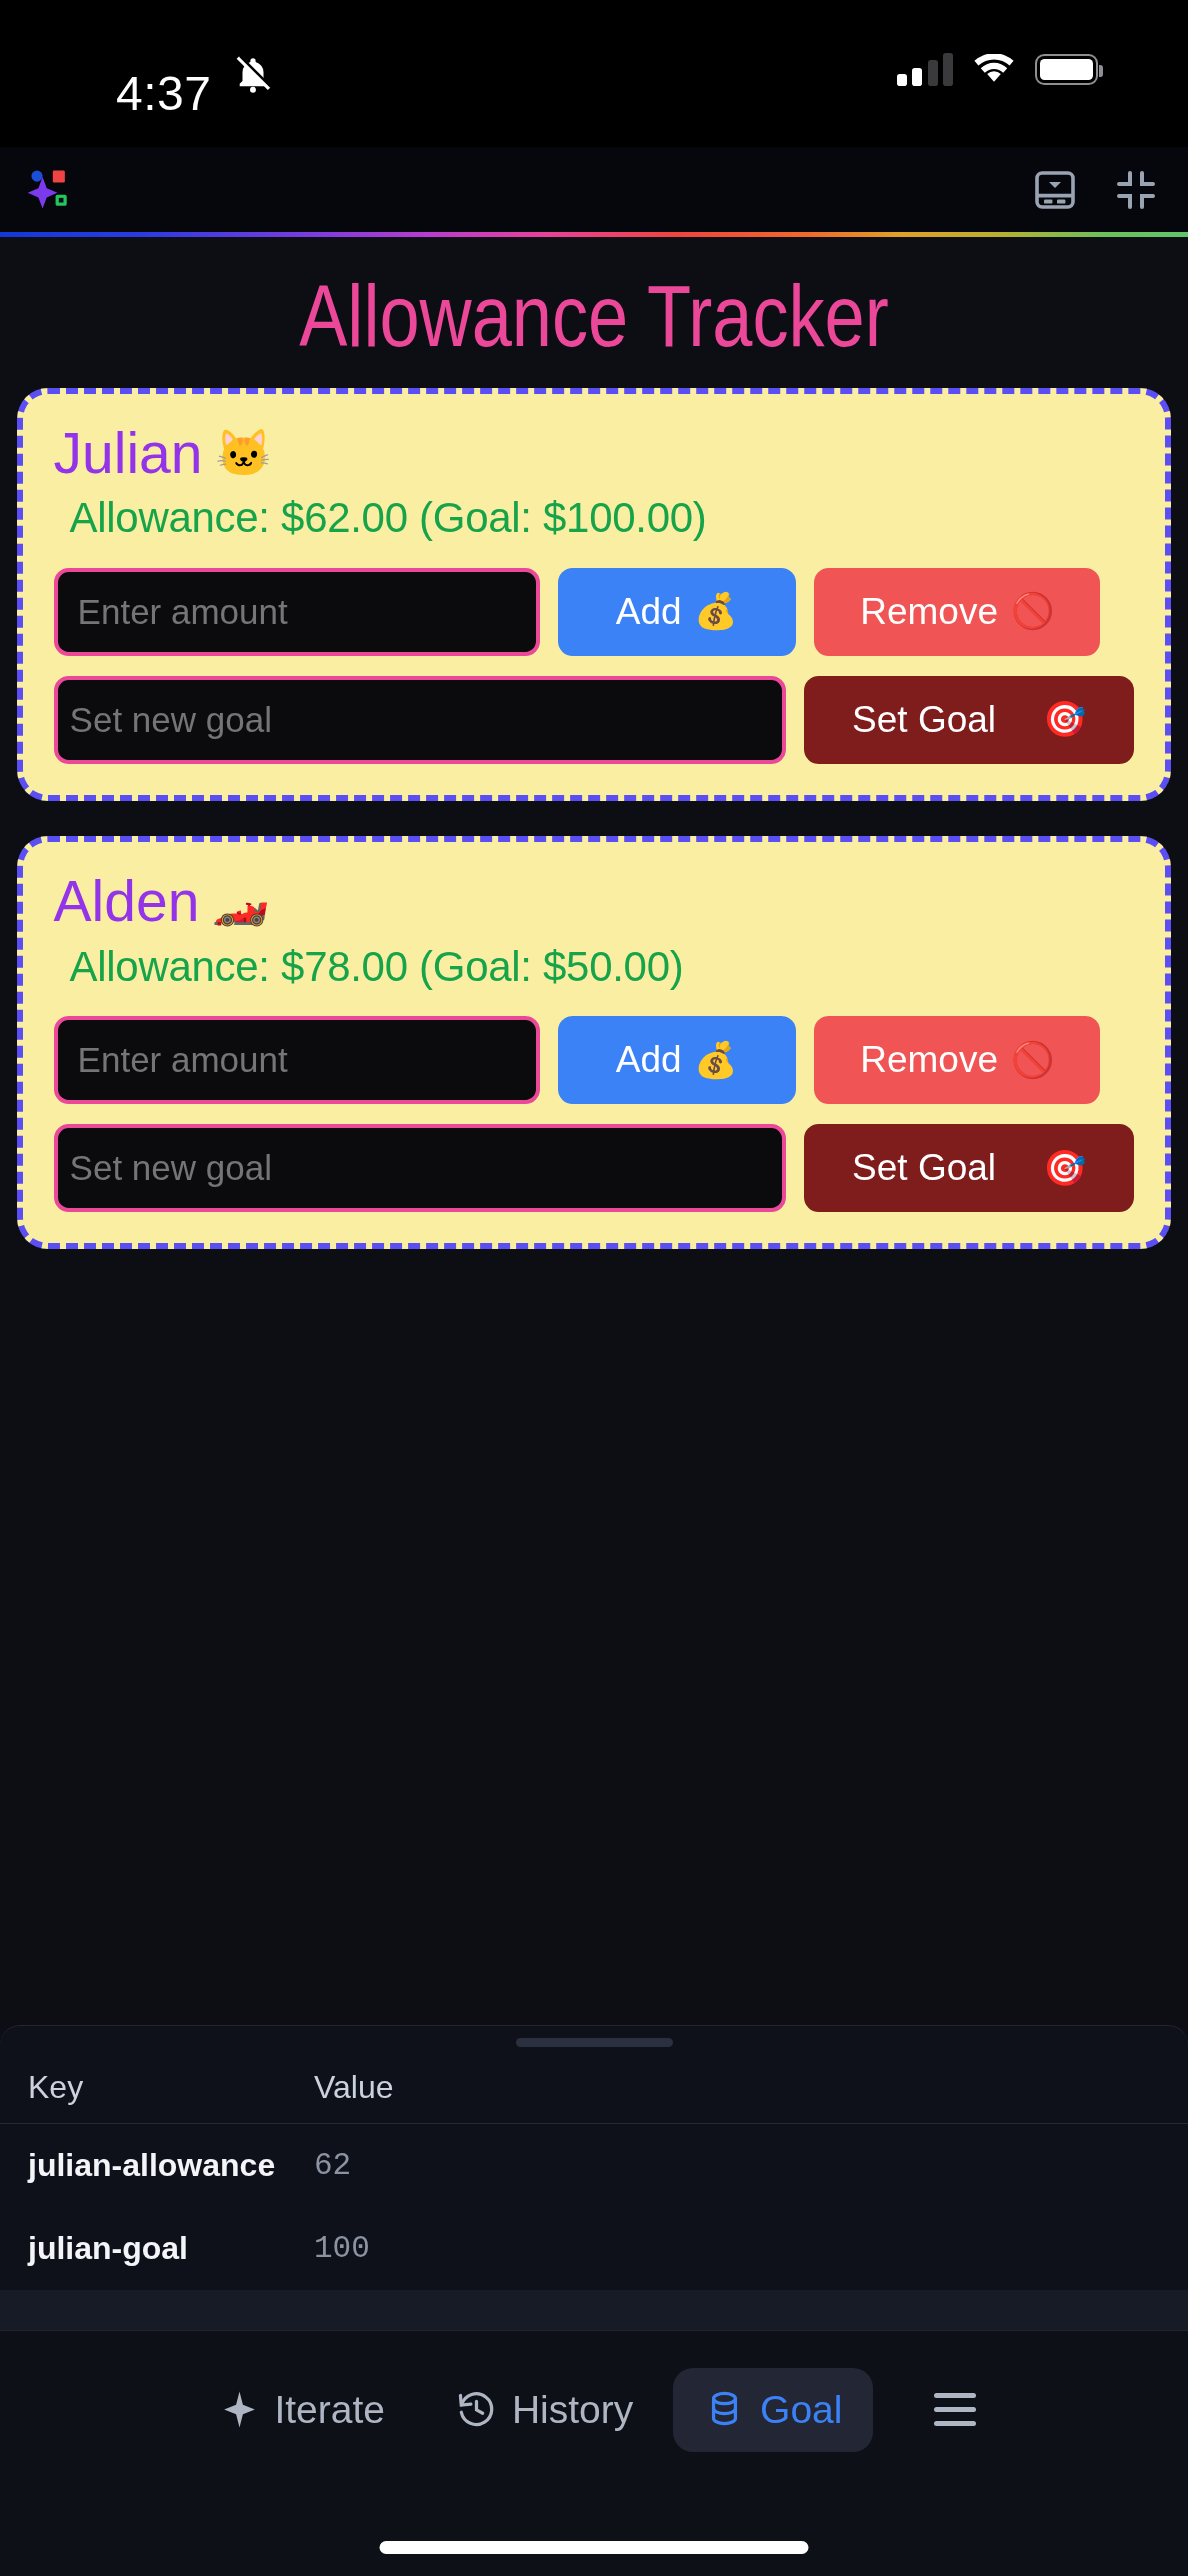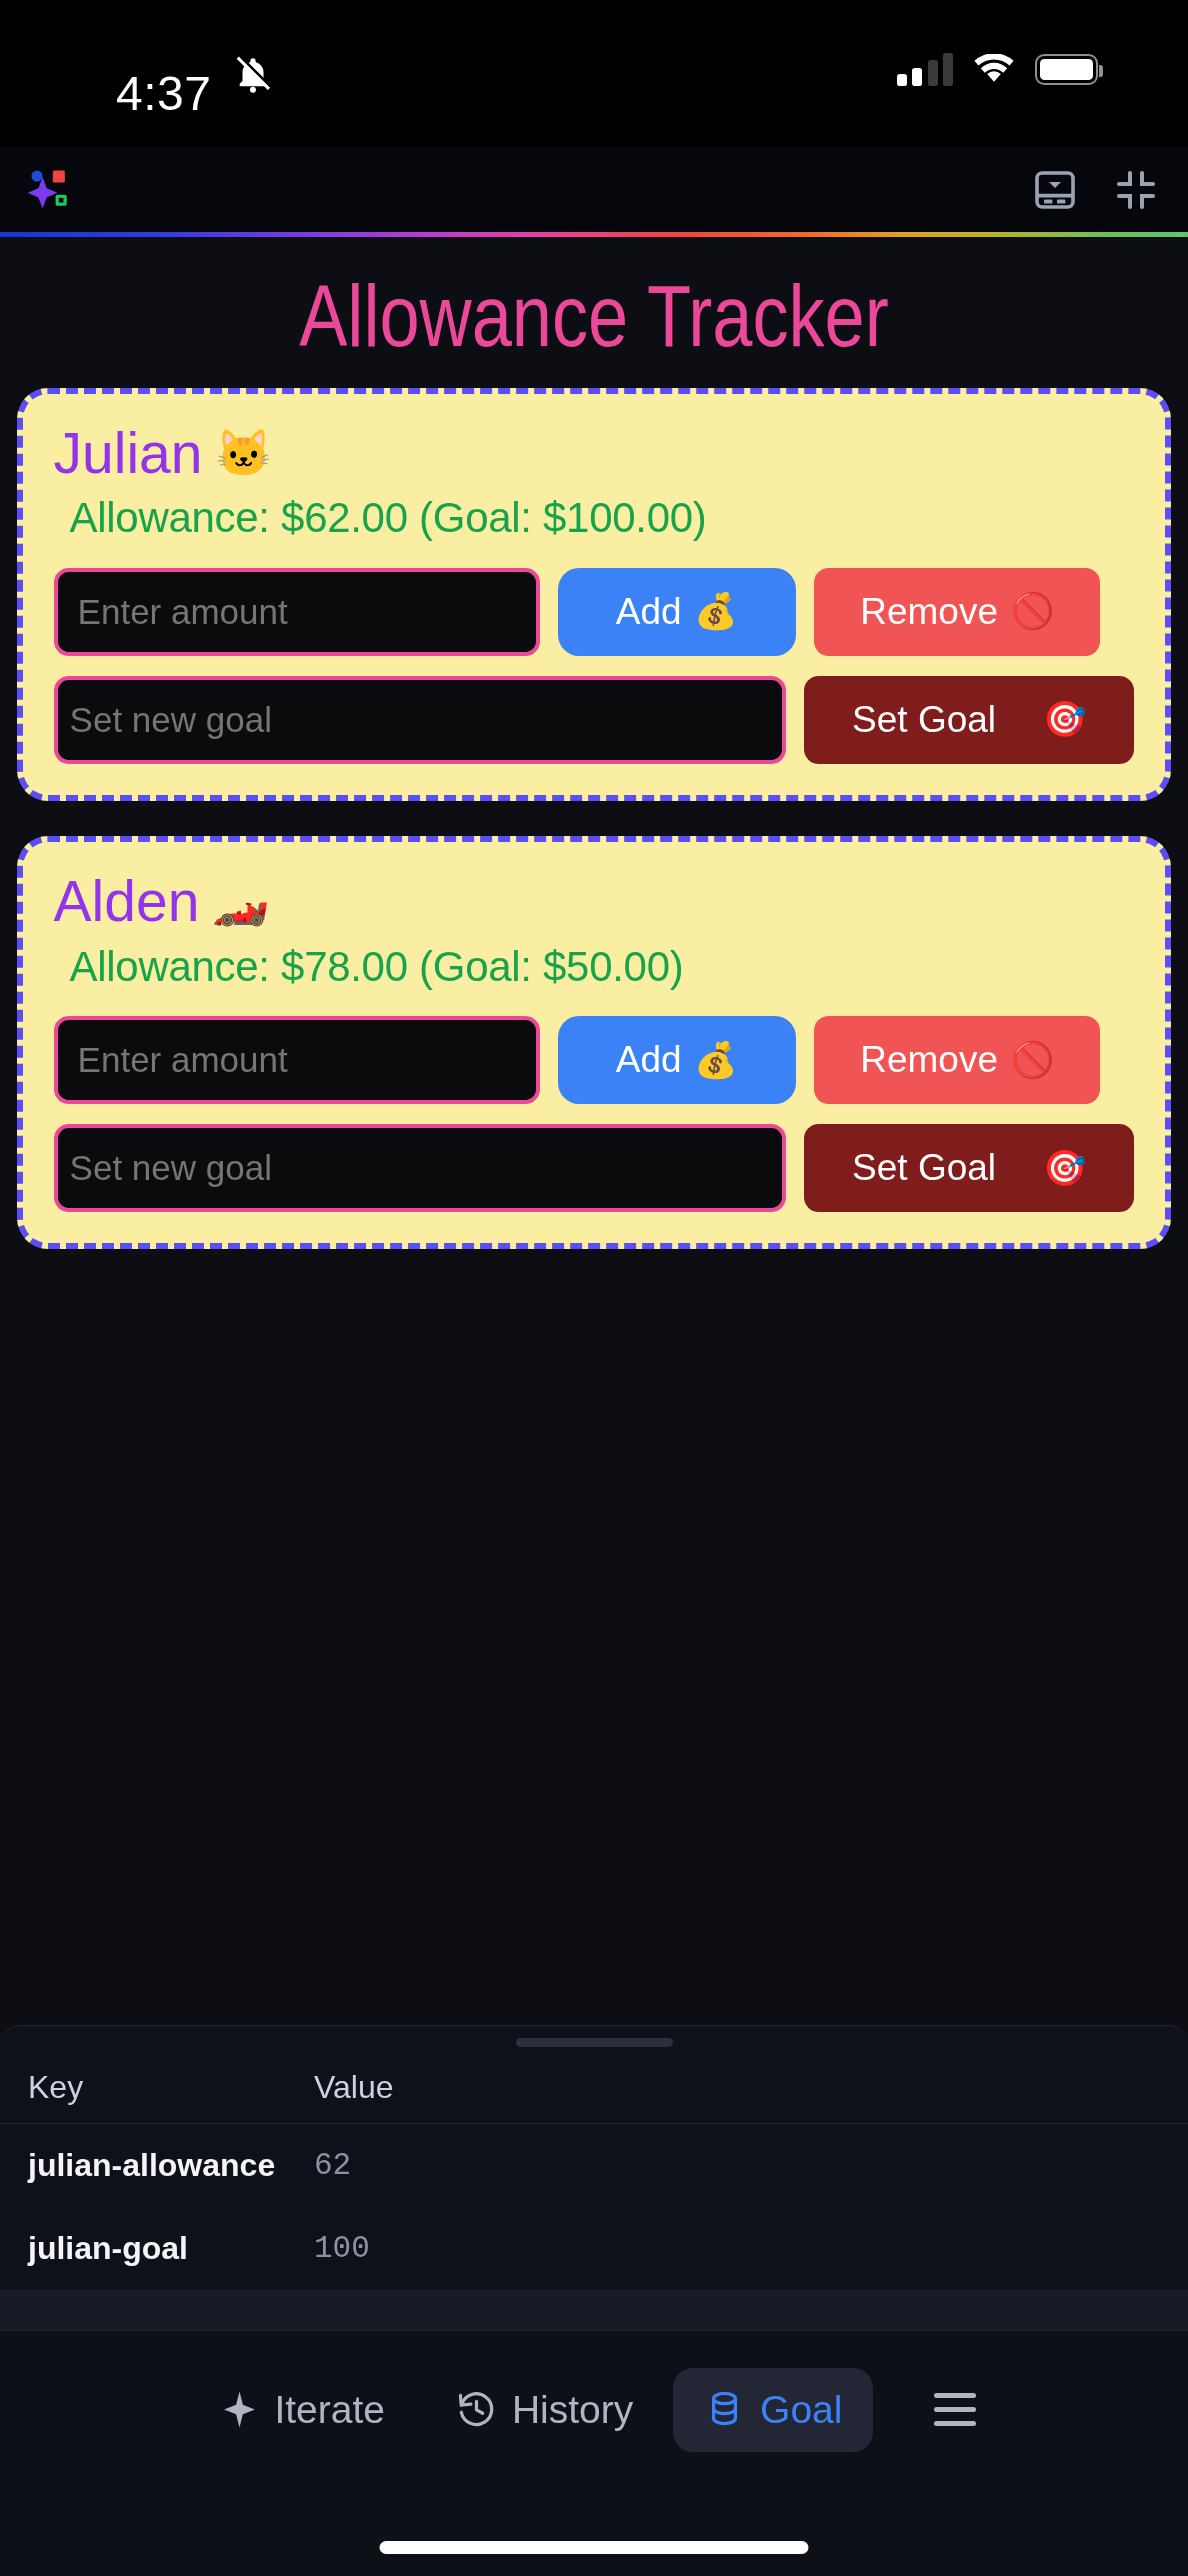--- a/index.html
+++ b/index.html
@@ -177,21 +177,21 @@
     font-family: "Liberation Sans Narrow", "Liberation Sans", sans-serif;
     display: flex;
     align-items: center;
     justify-content: center;
     gap: 13px;
     height: 88px;
     cursor: pointer;
     padding: 0 18.4px;
   }
   .btn .emoji { font-size: 35px; }
-  .btn.add { background: #3b82f6; flex: 0 0 238px; border-radius: 21px; }
+  .btn.add { background: #3b82f6; flex: 0 0 238px; }
   .btn.remove { background: #f05454; flex: 0 0 286px; }
   .btn.setgoal { background: #7f1d1d; flex: 0 0 330px; gap: 47px; }
 
   
   .data-panel {
     position: absolute;
     left: 0; right: 0; bottom: 0;
     height: 305px;
     background: #0e1119;
     border-top: 0.9px solid #232733;

